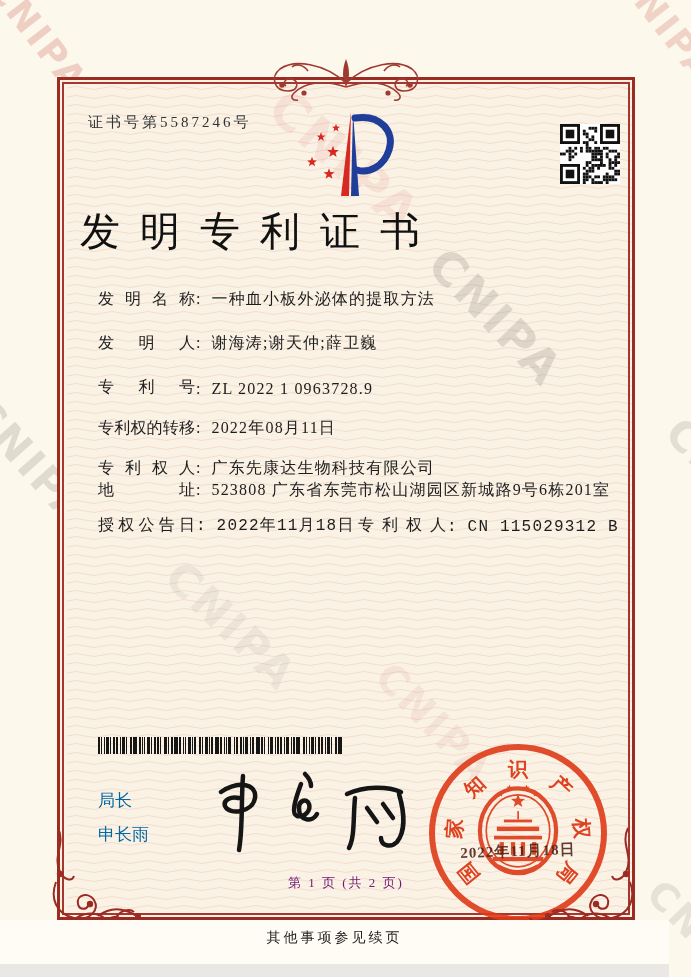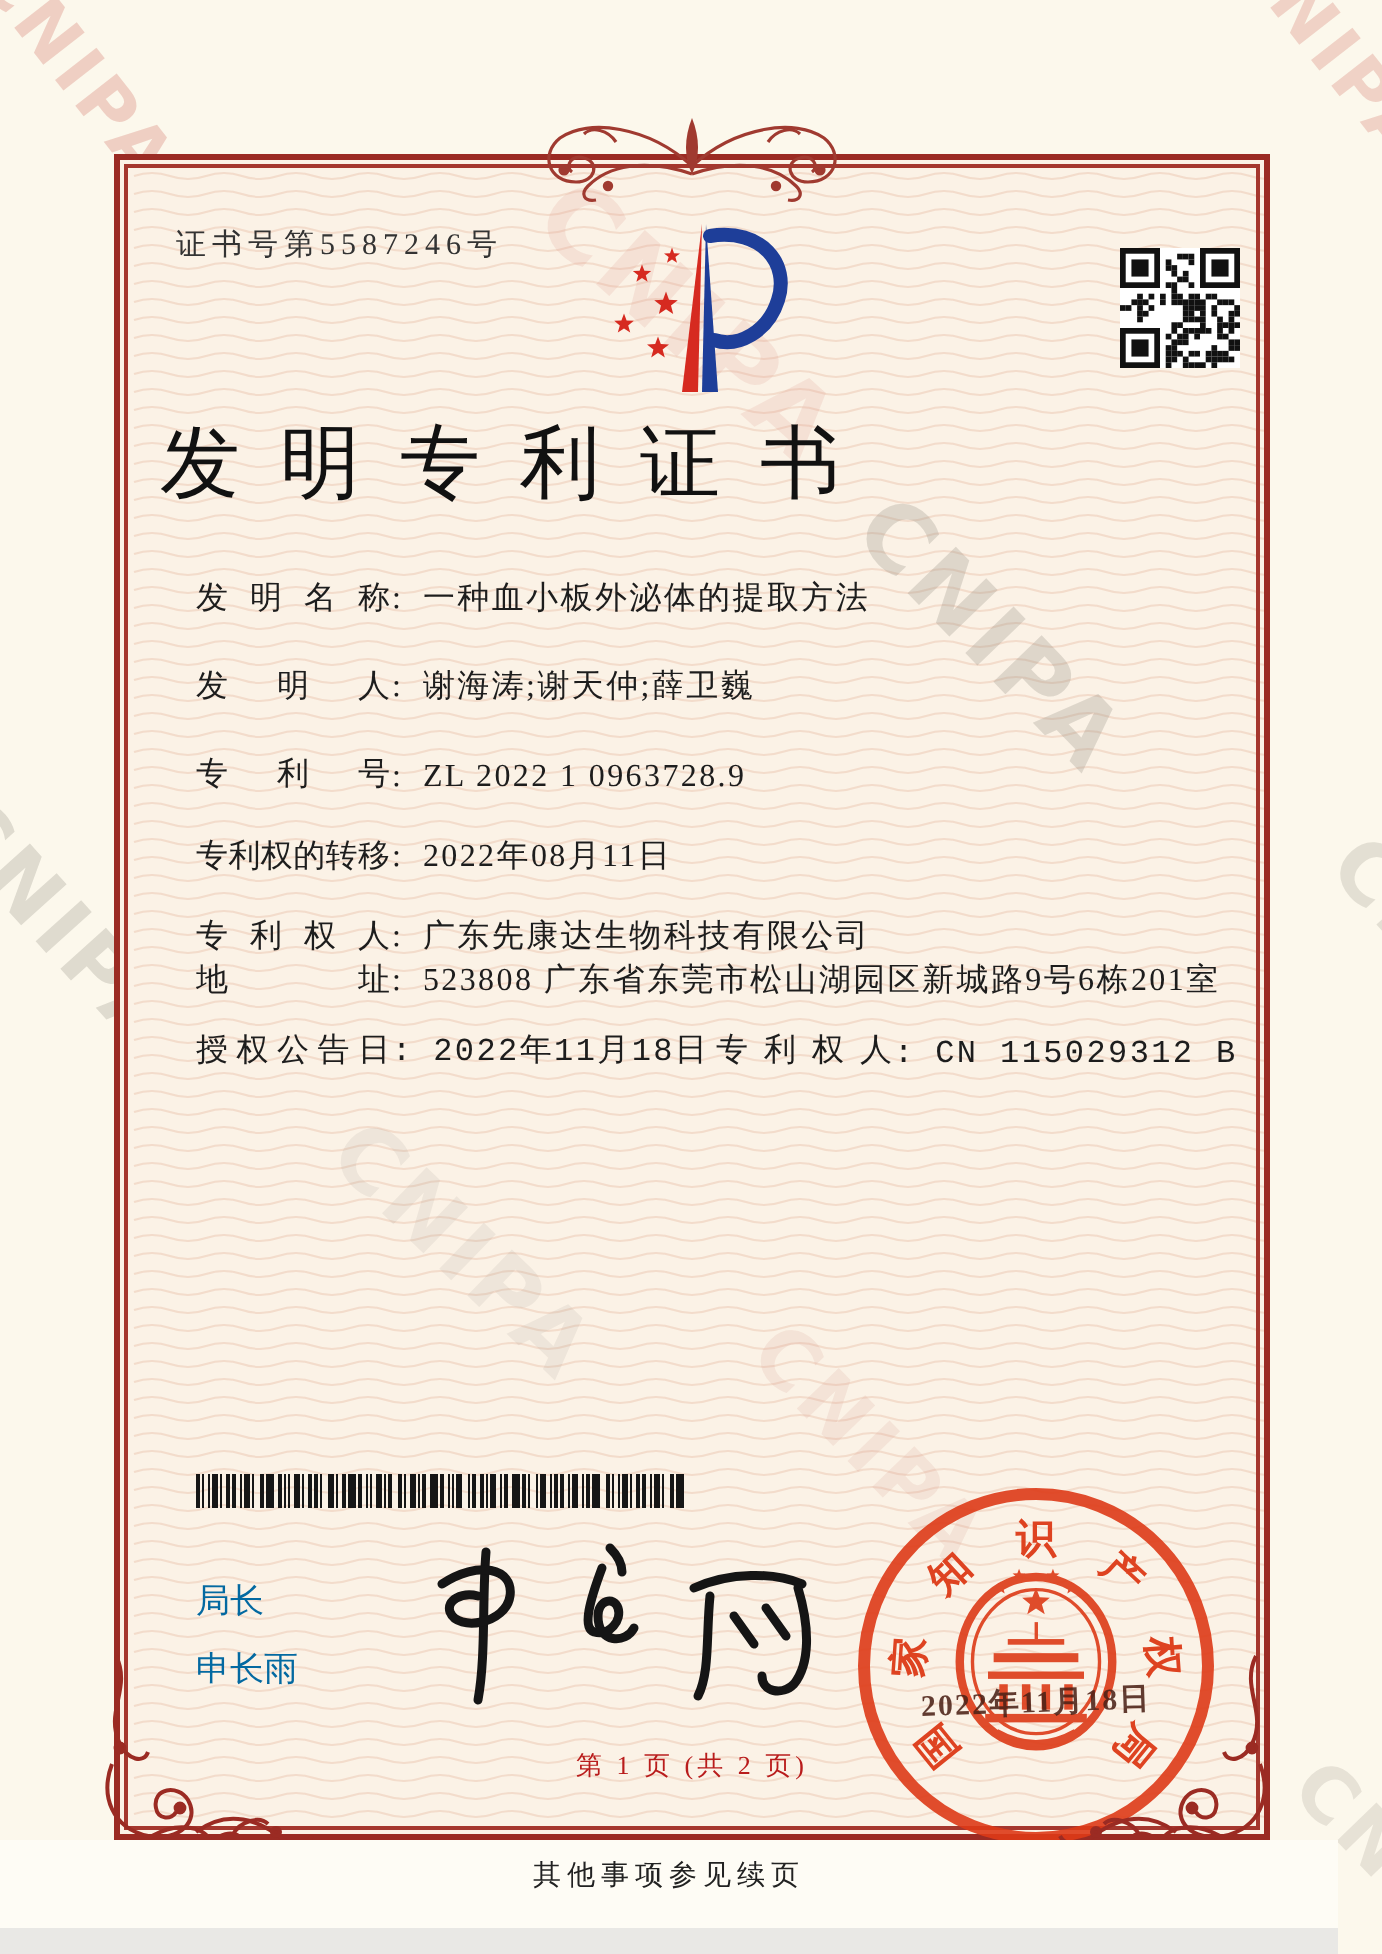--- a/index.html
+++ b/index.html
@@ -29,21 +29,21 @@
   .officer{position:absolute;left:38px;top:704px;font-size:17px;line-height:34px;
            font-family:"Liberation Sans","DejaVu Sans",sans-serif;color:#0369a1;}
   .sig{position:absolute;left:145px;top:686px;}
   .seal{position:absolute;left:363px;top:658px;width:190px;height:190px;opacity:.95;}
   .seal-ring-svg,.seal-emblem{position:absolute;}
   .seal-char{position:absolute;left:50%;top:50%;width:22px;height:22px;margin:-11px 0 0 -11px;
              text-align:center;font-size:20px;font-weight:bold;color:#DD3A17;
              font-family:"Liberation Sans","DejaVu Sans",sans-serif;}
   .seal-date{position:absolute;left:0;top:104px;width:190px;text-align:center;font-size:15px;font-weight:bold;
              letter-spacing:1px;color:#43170C;opacity:.88;transform:rotate(-2deg);}
-  .pagenum{position:absolute;left:0;right:0;top:794px;text-align:center;font-size:13px;letter-spacing:2px;color:#b91c1c;}
+  .pagenum{position:absolute;left:0;right:0;top:794px;text-align:center;font-size:13px;letter-spacing:2px;color:#701a75;}
   .below{position:absolute;left:0;top:920px;width:669px;height:57px;background:#FEFCF5;font-family:Liberation Serif, serif;}
   .note{position:absolute;left:0;right:0;top:9px;text-align:center;font-size:14px;letter-spacing:3px;color:#222;}
   .bottom-strip{position:absolute;left:0;bottom:0;width:100%;height:13px;background:#E9E8E5;}
   .orn{position:absolute;pointer-events:none;}
 </style>
 </head>
 <body>
 
 <div class="page">
 

